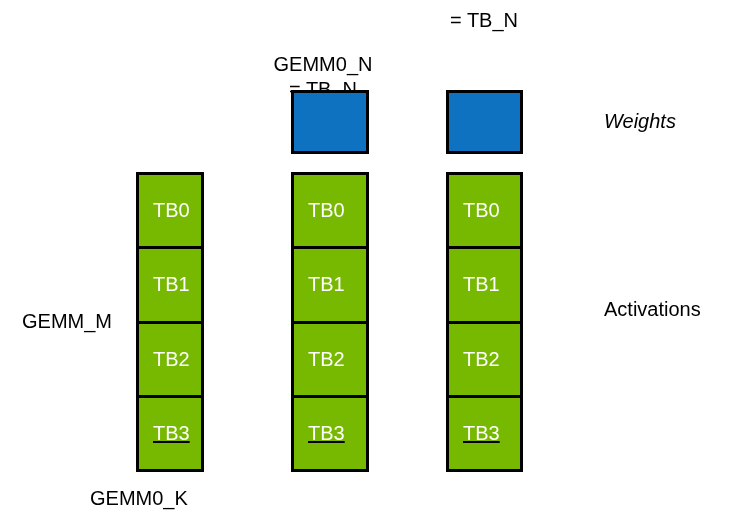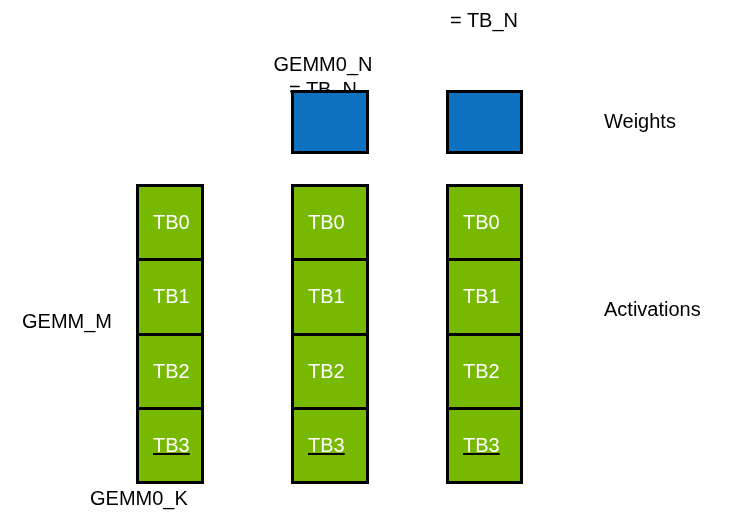--- a/index.html
+++ b/index.html
@@ -41,21 +41,20 @@
   }
 
   
   .act-column {
     position: absolute;
     border: 3px solid #000000;
     box-sizing: border-box;
     background: #000000;
     display: flex;
     flex-direction: column;
-    margin-top: 12px;
   }
   .act-cell {
     flex: 1 1 0;
     background: #76B900;
     box-sizing: border-box;
     border-bottom: 3px solid #000000;
     display: flex;
     align-items: center;
     position: relative;
   }
@@ -142,21 +141,21 @@
       <span class="cell-label">TB1</span>
     </div>
     <div class="act-cell">
       <span class="cell-label">TB2</span>
     </div>
     <div class="act-cell">
       <span class="cell-label">TB3</span>
     </div>
   </div>
 
-  <div class="side-label" style="left:604px; top:110px;">Weights</div>
+  <div class="side-label" style="left:604px; top:110px;font-style:italic;">Weights</div>
 
   <div class="side-label" style="left:22px; top:310px;">GEMM_M</div>
 
   <div class="side-label" style="left:604px; top:298px;">Activations</div>
 
   <div class="bottom-label" style="left:90px; top:487px;">GEMM0_K</div>
 
 
 </div>
 

